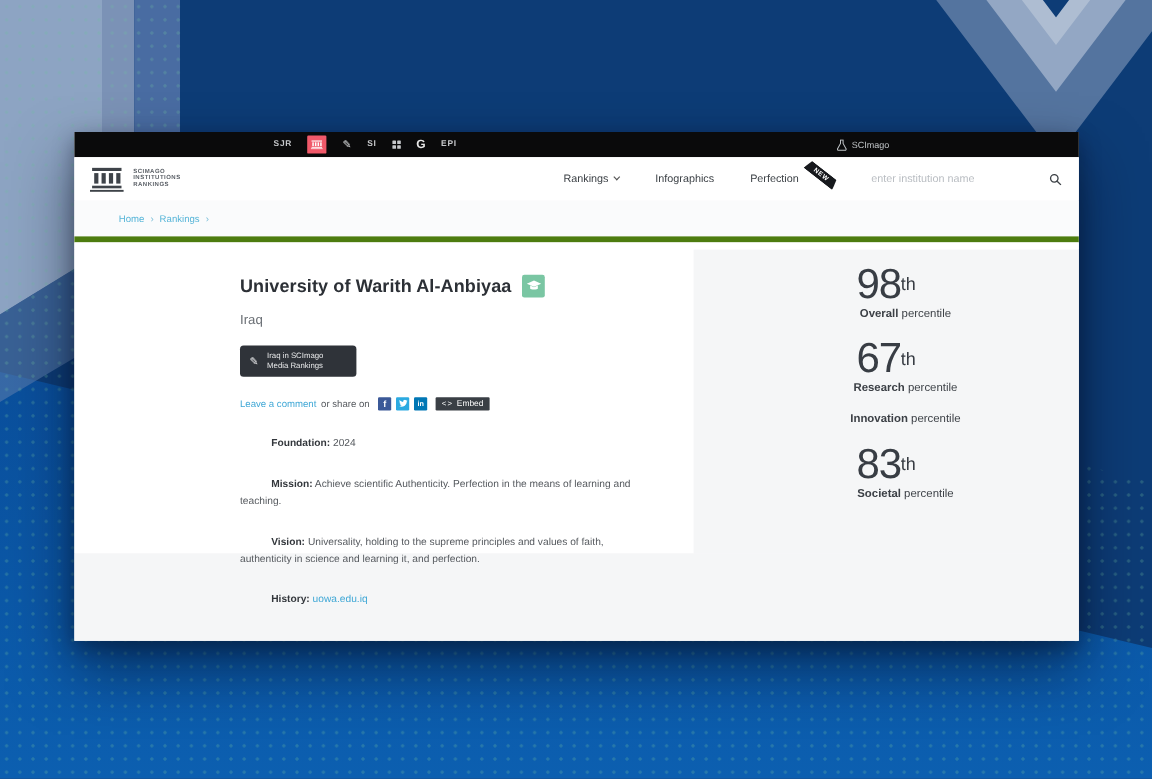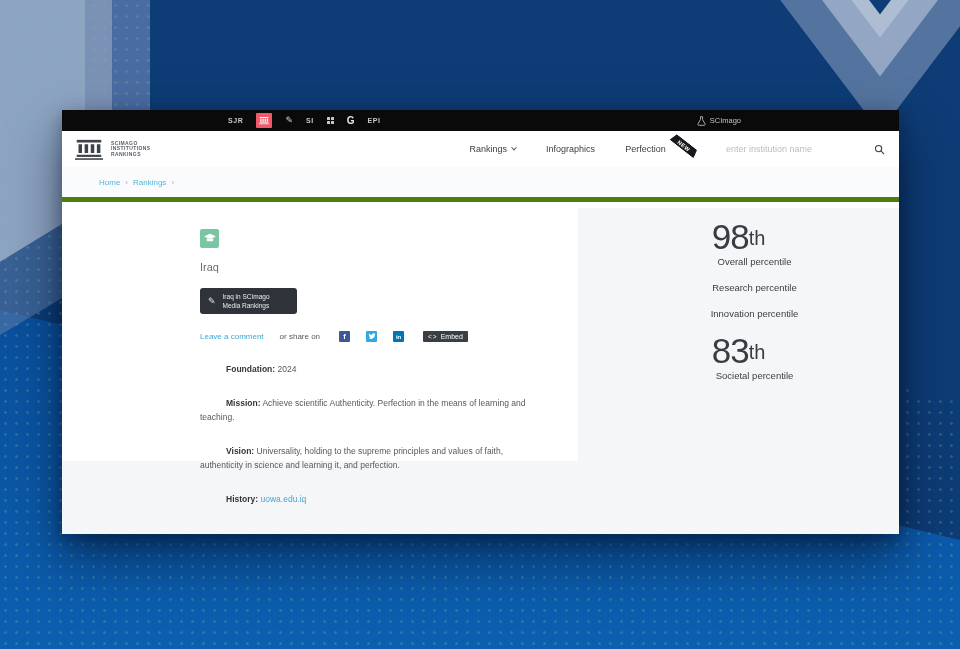--- a/index.html
+++ b/index.html
@@ -62,41 +62,41 @@
   .inst-title { font-size:15px; font-weight:bold; color:#2C3036; letter-spacing:.1px; }
   .edu-badge { width:19px; height:19px; background:#7AC6A3; border-radius:2px;
     display:flex; align-items:center; justify-content:center; }
   .country { font-size:11px; color:#696E74; margin-top:13px; }
 
   .media-btn { margin-top:15px; display:inline-flex; align-items:center; gap:7px;
     background:#2F3339; border-radius:3px; padding:4px 10px 4px 8px; cursor:pointer; }
   .media-btn .pen { color:#E8E9EA; font-size:9px; }
   .media-btn .label { color:#E9EAEB; font-size:6.5px; line-height:9px; width:64px; }
 
-  .share-row { margin-top:17px; display:flex; align-items:center; gap:16px; font-size:8px; }
+  .share-row { margin-top:17px; display:flex; align-items:center; gap:4px; font-size:8px; }
   .share-row .link { color:#41A8D6; text-decoration:none; cursor:pointer; }
   .share-row .plain { color:#55595E; margin-right:3px; }
   .soc { width:11px; height:11px; border-radius:1px; display:flex; align-items:center; justify-content:center;
     color:#fff; font-size:7.5px; font-weight:bold; cursor:pointer; }
   .soc-fb { background:#3B5998; }
   .soc-tw { background:#2CAAE1; }
   .soc-li { background:#0077B5; font-size:6px; }
   .embed-btn { margin-left:3px; background:#3A3F45; color:#fff; font-size:7px; padding:2px 5px;
     border-radius:1px; display:flex; align-items:center; gap:3px; cursor:pointer; }
   .embed-btn .ico { font-size:6.5px; letter-spacing:1px; }
 
   .field { margin-top:20px; font-size:8.5px; line-height:14px; color:#55595E; max-width:352px; }
   .field b { color:#33373C;margin-left:26px; }
   .field a { color:#41A8D6; text-decoration:none; cursor:pointer; }
 
   .pct-block { text-align:center; margin-bottom:14px; }
   .pct-num { font-size:35px; color:#383D44; letter-spacing:-1px; line-height:36px; }
-  .pct-num sup { font-size:20px; letter-spacing:0; vertical-align:top; position:relative; top:1px;margin-top:16px; }
+  .pct-num sup { font-size:15px; letter-spacing:0; vertical-align:top; position:relative; top:1px;margin-top:16px; }
   .pct-label { font-size:9.5px; color:#3C4046; margin-top:1px; }
-  .pct-label b { font-weight:normal;margin-left:32px; }
+  .pct-label b { font-weight:bold;margin-left:32px; }
 </style>
 </head>
 <body>
 
 <div class="bg">
   <svg width="960" height="649" viewBox="0 0 960 649" preserveAspectRatio="none">
     <defs>
       <linearGradient id="brightblue" x1="0" y1="0" x2="0" y2="1">
         <stop offset="0" stop-color="#0A4F9C"></stop>
         <stop offset="1" stop-color="#0C5FB0"></stop>
@@ -194,20 +194,21 @@
     <span class="crumb-sep">›</span>
     <a class="crumb">Rankings</a>
     <span class="crumb-sep">›</span>
   </div>
   <div class="spacer6"></div>
 
   <div class="content">
 
     <div class="left-col">
       <div class="title-row">
+        <span class="inst-title">University of Warith Al-Anbiyaa</span>
         <span class="edu-badge">
           <svg width="14" height="11" viewBox="0 0 14 11">
             <path d="M7 0.8 L13 3.4 L7 6 L1 3.4 Z" fill="#fff"></path>
             <path d="M3.8 4.9 V7.4 C3.8 8.6 10.2 8.6 10.2 7.4 V4.9 L7 6.3 Z" fill="#fff"></path>
           </svg>
         </span>
       </div>
       <div class="country">Iraq</div>
 
       <div class="media-btn">
@@ -248,20 +249,21 @@
         <a>uowa.edu.iq</a>
       </p>
     </div>
 
     <div class="right-col">
       <div class="pct-block">
         <div class="pct-num"><span>98</span><sup>th</sup></div>
         <div class="pct-label"><b>Overall</b><span> percentile</span></div>
       </div>
       <div class="pct-block">
+        <div class="pct-num"><span>67</span><sup>th</sup></div>
         <div class="pct-label"><b>Research</b><span> percentile</span></div>
       </div>
       <div class="pct-block">
         <div class="pct-label"><b>Innovation</b><span> percentile</span></div>
       </div>
       <div class="pct-block">
         <div class="pct-num"><span>83</span><sup>th</sup></div>
         <div class="pct-label"><b>Societal</b><span> percentile</span></div>
       </div>
     </div>

